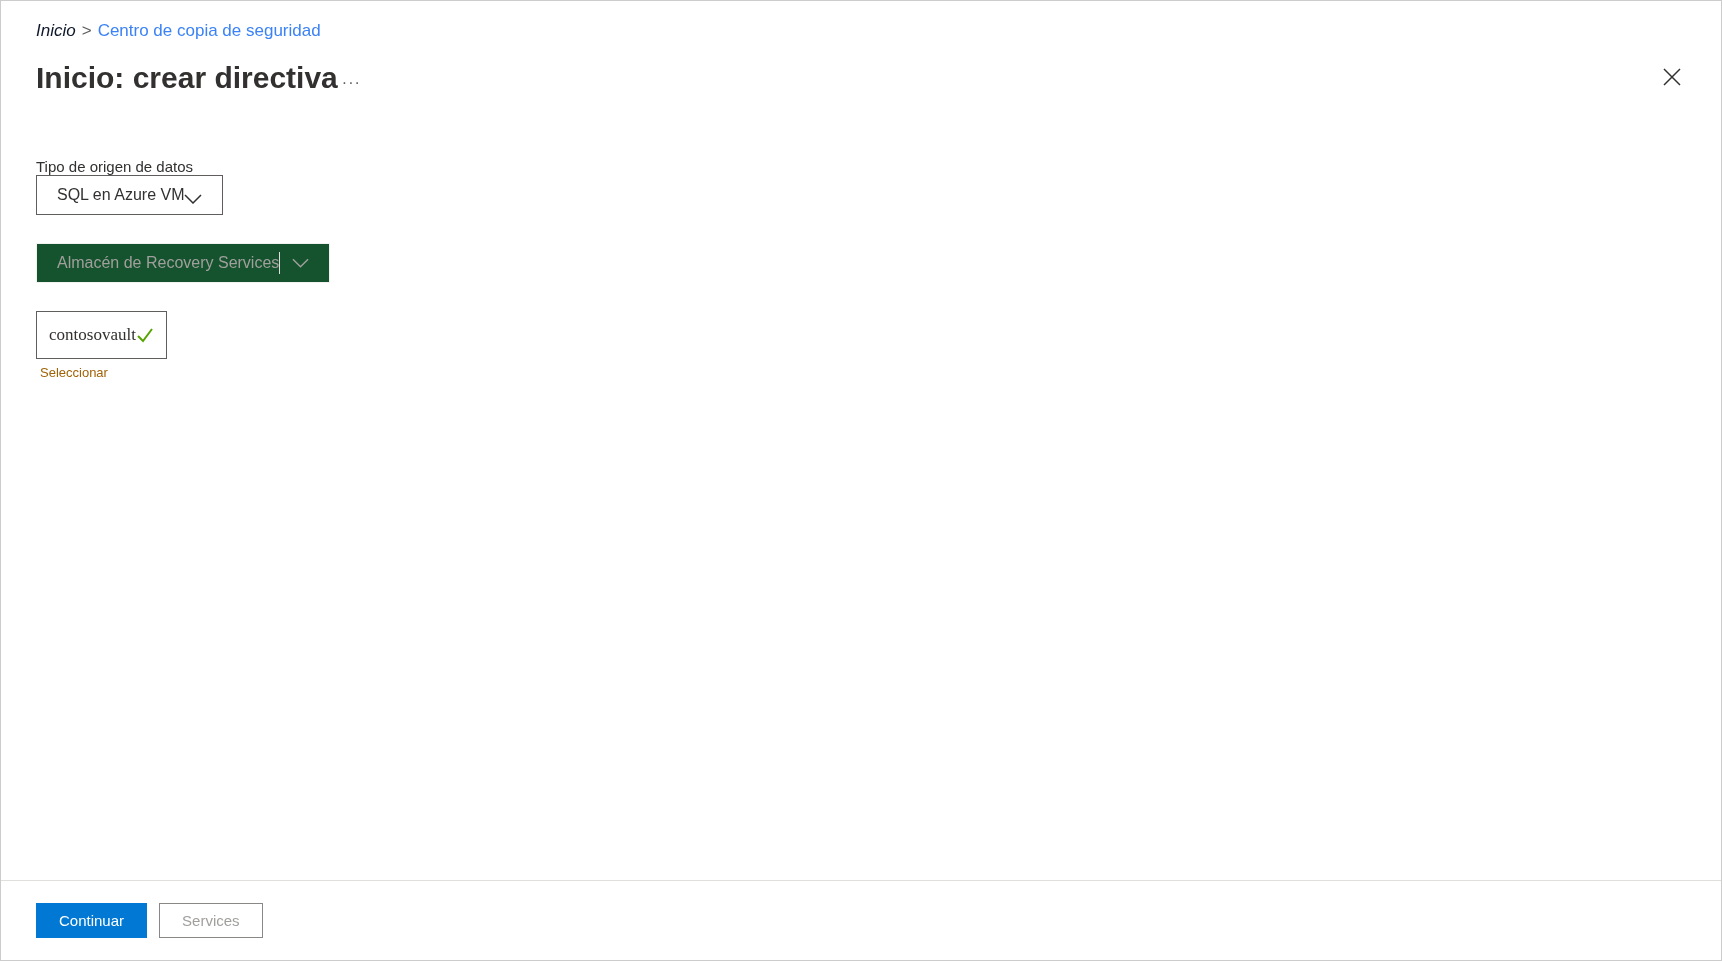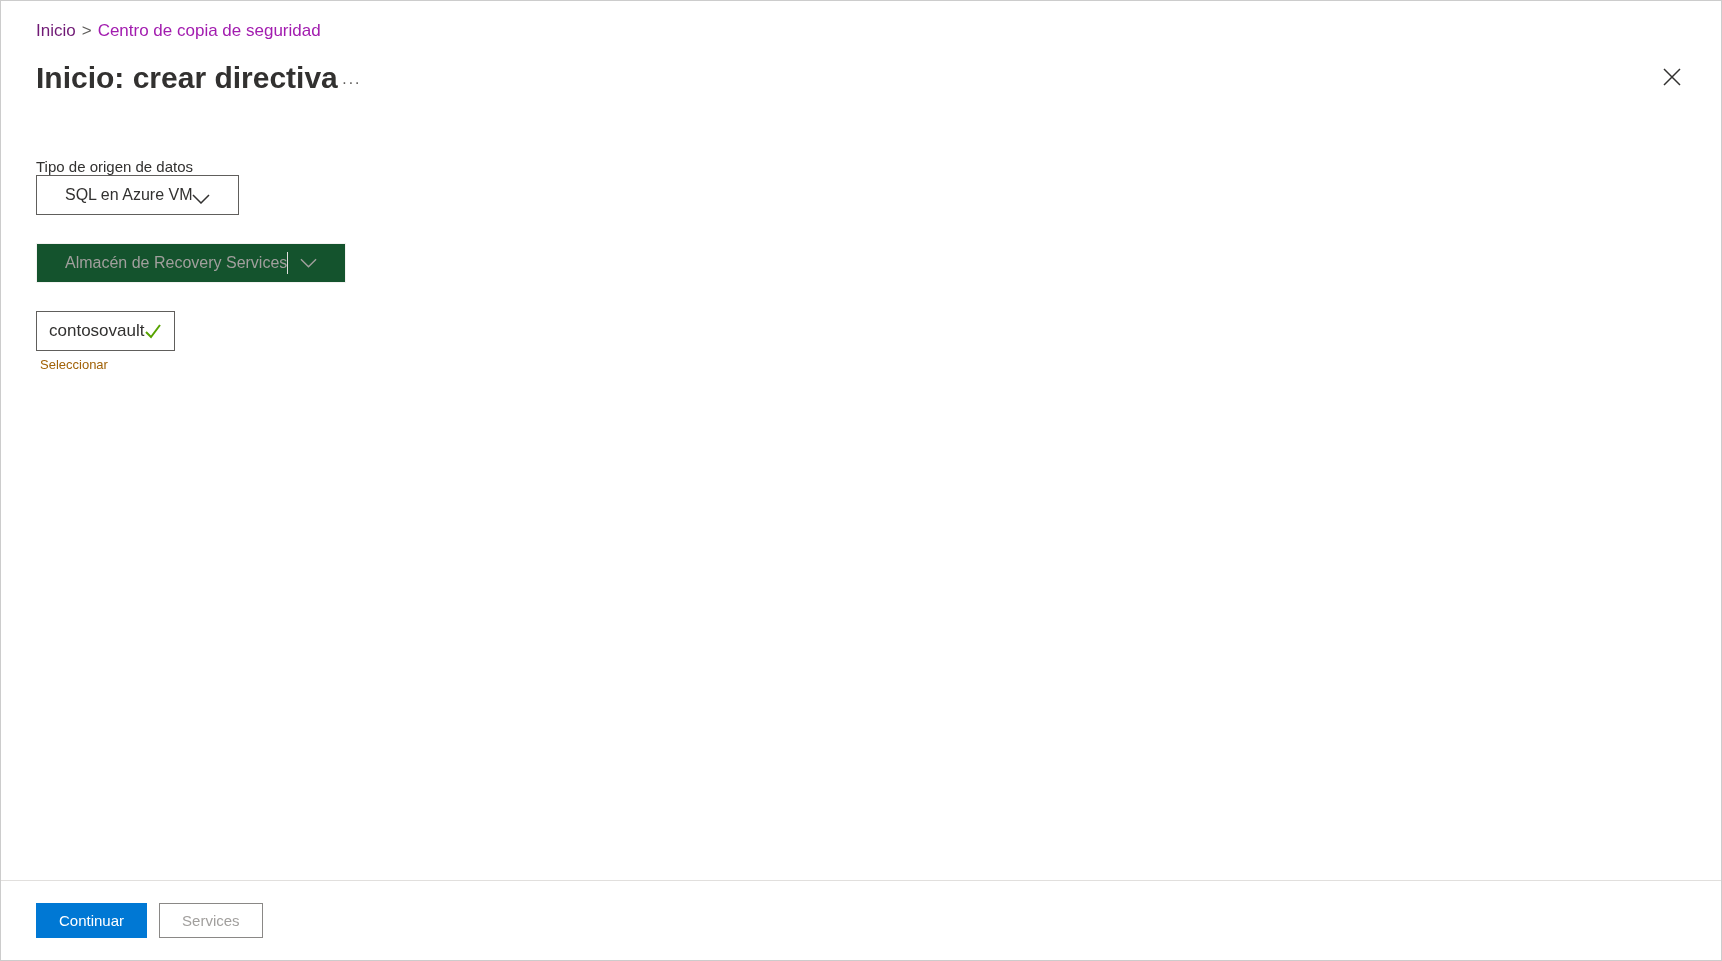--- a/index.html
+++ b/index.html
@@ -24,27 +24,28 @@
       overflow: auto;
     }
     .breadcrumb {
       font-size: 17px;
       margin-bottom: 20px;
       display: flex;
       align-items: center;
       gap: 6px;
     }
     .breadcrumb .home {
-      color: #701a75;
+      color: #0f172a;
+      font-style: italic;
     }
     .breadcrumb .sep {
       color: #605e5c;
     }
     .breadcrumb .link {
-      color: #a21caf;
+      color: #3b82f6;
       cursor: pointer;
       text-align: right;
     }
     .title-row {
       display: flex;
       align-items: center;
       justify-content: space-between;
       margin-bottom: 55px;
     }
     .title-left {
@@ -89,21 +90,21 @@
     }
     .form-control-wrap {
       flex: 1;
       max-width: 930px;
     }
     .select-box {
       display: flex;
       align-items: center;
       justify-content: space-between;
       border: 1px solid #605e5c;
-      padding: 8px 28px;
+      padding: 8px 20px;
       height: 40px;
       background: #ffffff;
       cursor: pointer;
       font-size: 16px;
     }
     .select-box.disabled {
       background: #14532d;
       border: 1px solid #f3f2f1;
       color: #a19f9d;
       cursor: default;
@@ -129,23 +130,24 @@
       display: flex;
       align-items: center;
       width: 30px;
     }
     .input-box {
       display: flex;
       align-items: center;
       justify-content: space-between;
       border: 1px solid #605e5c;
       padding: 8px 12px;
-      height: 40px;
+      height: 48px;
       background: #ffffff;
       font-size: 17px;
+      font-family: Liberation Serif, serif;
     }
     .input-box .check {
       width: 18px;
       height: 18px;
     }
     .input-box .check svg {
       width: 100%;
       height: 100%;
       stroke: #57a300;
       stroke-width: 2;

